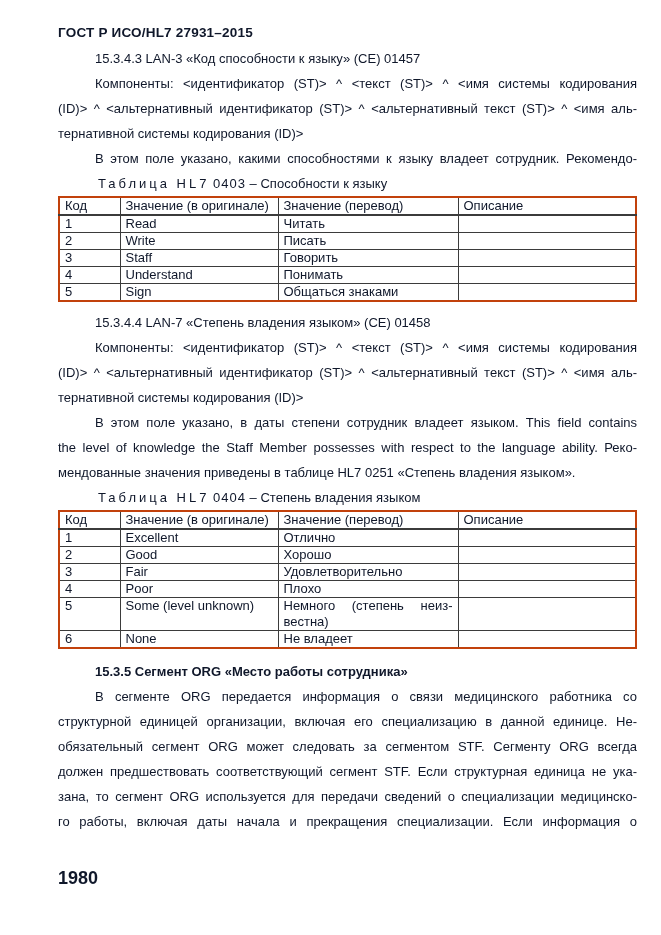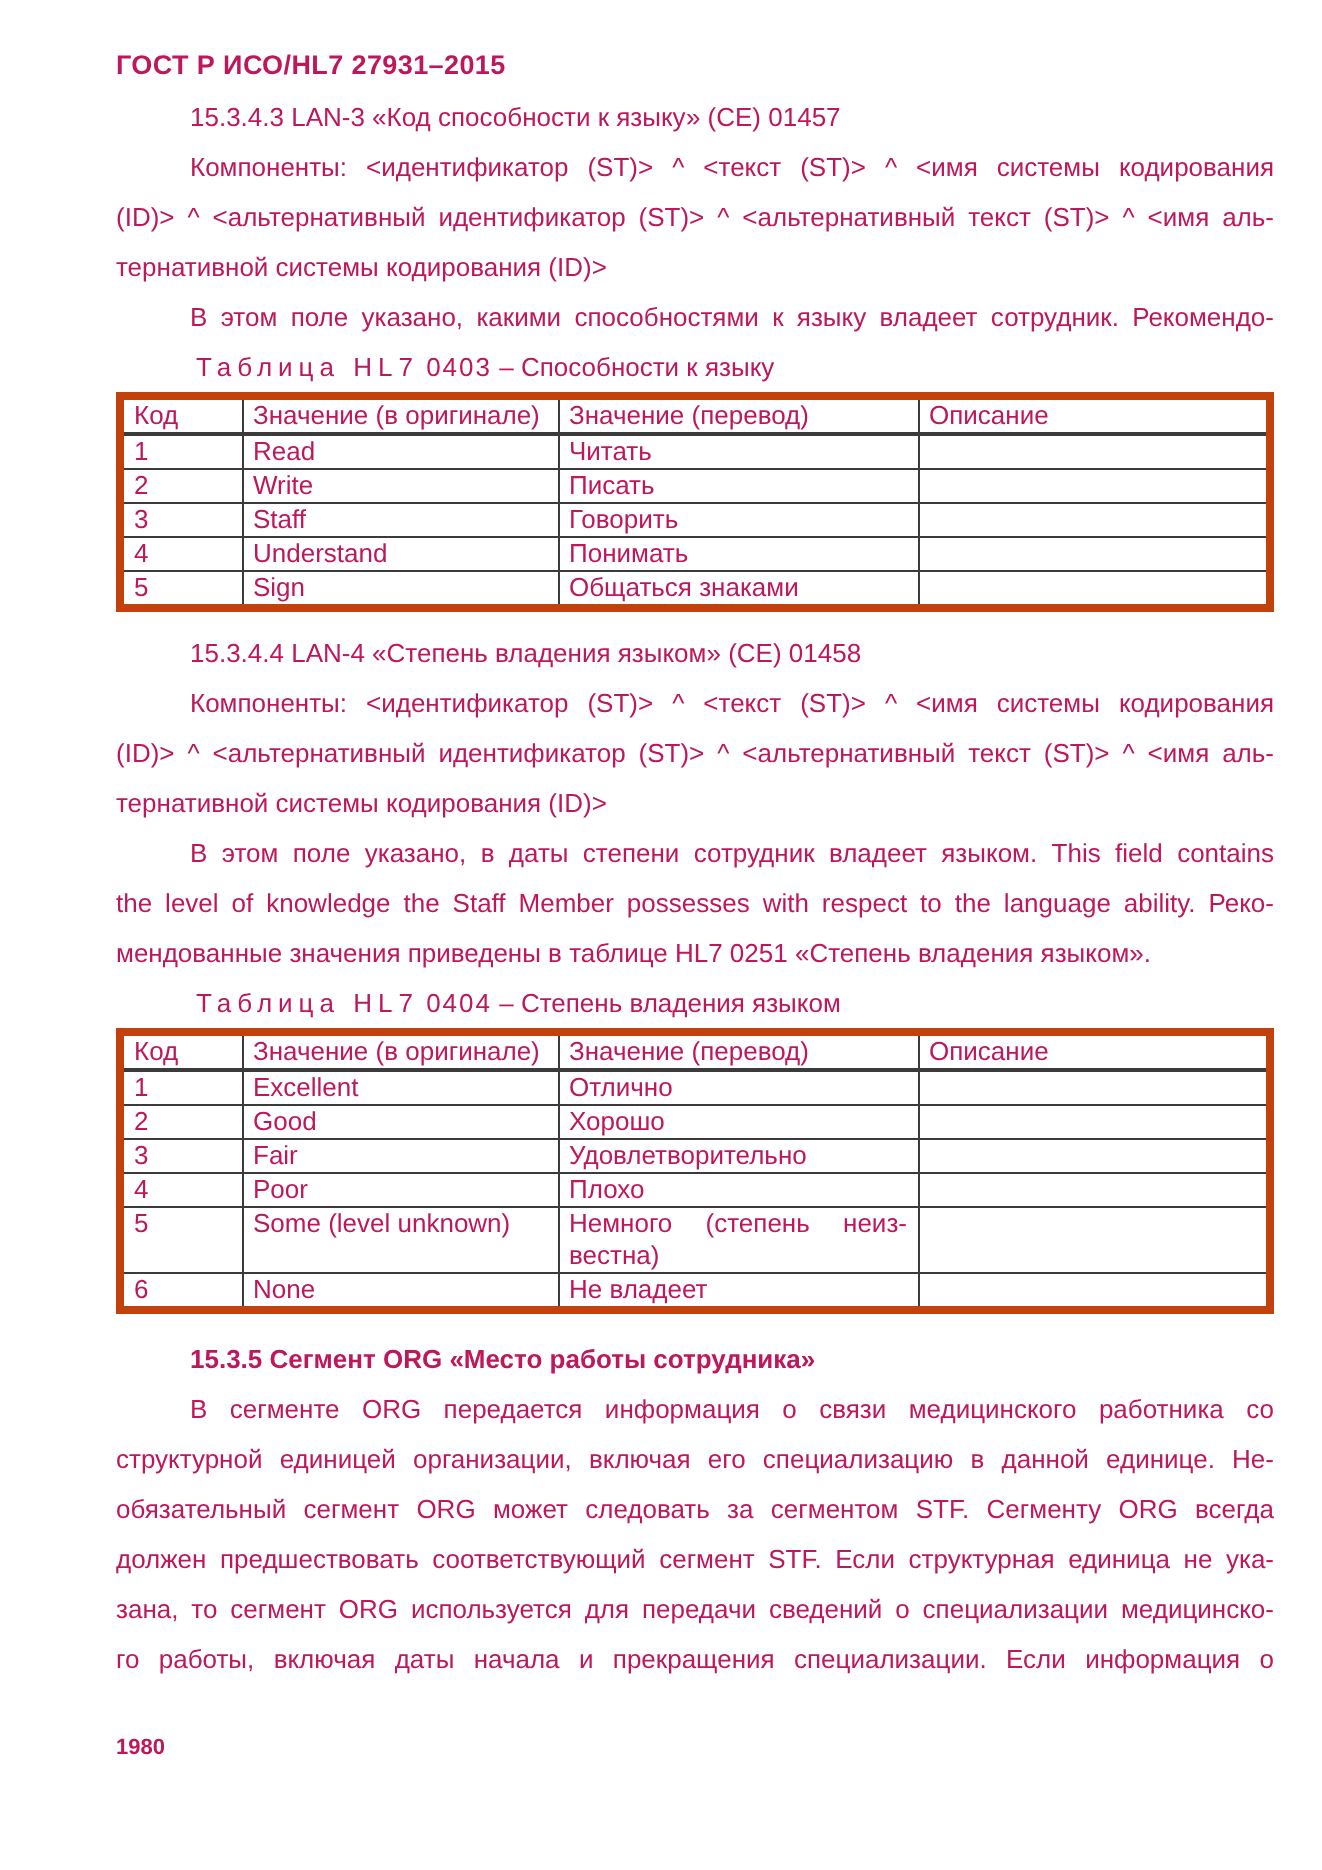--- a/index.html
+++ b/index.html
@@ -2,21 +2,21 @@
 <html><head>
 <meta charset="utf-8">
 <style>
   html, body { margin: 0; padding: 0; background: #ffffff; }
   .page {
     position: relative;
     width: 661px;
     height: 935px;
     box-sizing: border-box;
     background: #ffffff;
-    color: #be185d;
+    color: #0f172a;
     font-family: "Liberation Sans", sans-serif;
     font-size: 13px;
     padding: 24px 24px 4px 58px;
     overflow: hidden;
   }
   .doc-header {
     font-weight: bold;
     font-size: 13.5px;
     line-height: 18px;
     letter-spacing: 0.2px;
@@ -37,21 +37,21 @@
     line-height: 25px;
     padding-left: 40px;
     white-space: nowrap;
   }
   .caption .sp { letter-spacing: 3px; }
   .caption .sp2 { letter-spacing: 1px; }
   table.tbl {
     border-collapse: collapse;
     width: 579px;
     table-layout: fixed;
-    border: 4px solid #c2410c;
+    border: 2px solid #c2410c;
     margin: 0;
   }
   table.tbl th, table.tbl td {
     border: 1px solid #3b3b3b;
     font-weight: normal;
     font-size: 13px;
     text-align: left;
     vertical-align: top;
     padding: 0 5px;
     height: 16px;
@@ -61,21 +61,21 @@
   table.tbl thead th { border-bottom: 2px solid #3b3b3b; }
   table.tbl col.c1 { width: 61px; }
   table.tbl col.c2 { width: 158px; }
   table.tbl col.c3 { width: 180px; }
   table.tbl td div.just { text-align: justify; text-align-last: justify; }
   .doc-footer {
     position: absolute;
     left: 58px;
     top: 868px;
     font-weight: bold;
-    font-size: 11px;
+    font-size: 18px;
   }
 </style>
 </head>
 <body>
 
 <div class="page">
 
   <div class="doc-header">ГОСТ Р ИСО/HL7 27931–2015</div>
 
   <div class="heading">15.3.4.3 LAN-3 «Код способности к языку» (CE) 01457</div>
@@ -134,21 +134,21 @@
         </tr>
         <tr>
           <td>5</td>
           <td>Sign</td>
           <td>Общаться знаками</td>
           <td></td>
         </tr>
       </tbody>
     </table>
 
-  <div class="heading mt1">15.3.4.4 LAN-4 «Степень владения языком» (CE) 01458</div>
+  <div class="heading mt1">15.3.4.4 LAN-7 «Степень владения языком» (CE) 01458</div>
 
   <div class="para">
       <div class="ln just ind">Компоненты: &lt;идентификатор (ST)&gt; ^ &lt;текст (ST)&gt; ^ &lt;имя системы кодирования</div>
       <div class="ln just">(ID)&gt; ^ &lt;альтернативный идентификатор (ST)&gt; ^ &lt;альтернативный текст (ST)&gt; ^ &lt;имя аль-</div>
       <div class="ln">тернативной системы кодирования (ID)&gt;</div>
     </div>
 
   <div class="para">
       <div class="ln just ind">В этом поле указано, в даты степени сотрудник владеет языком. This field contains</div>
       <div class="ln just">the level of knowledge the Staff Member possesses with respect to the language ability. Реко-</div>

